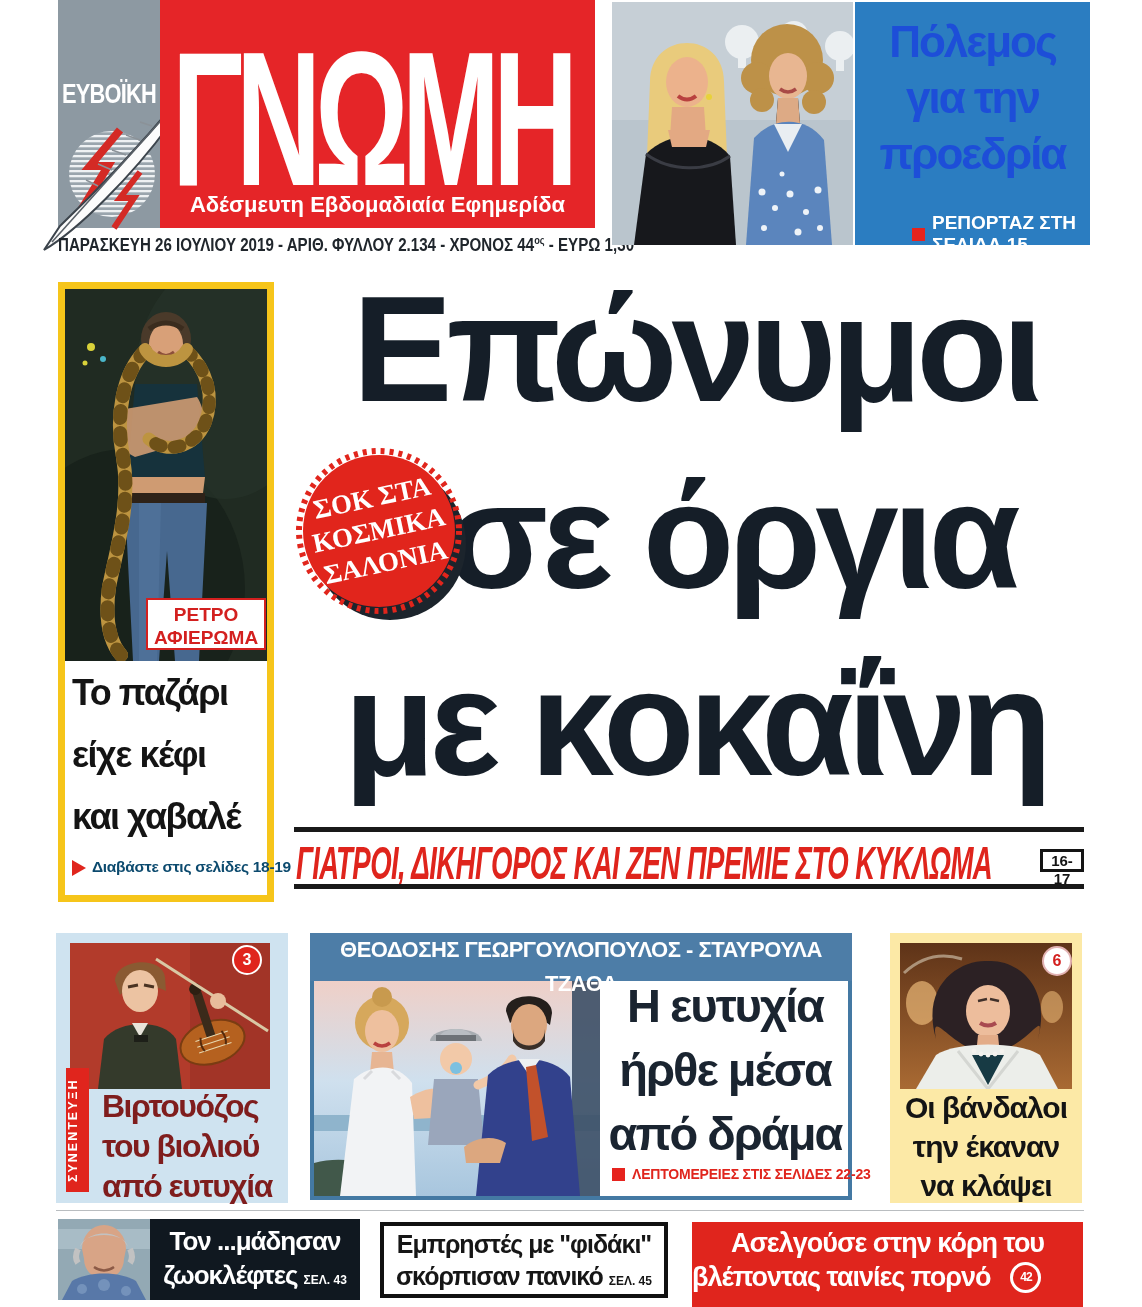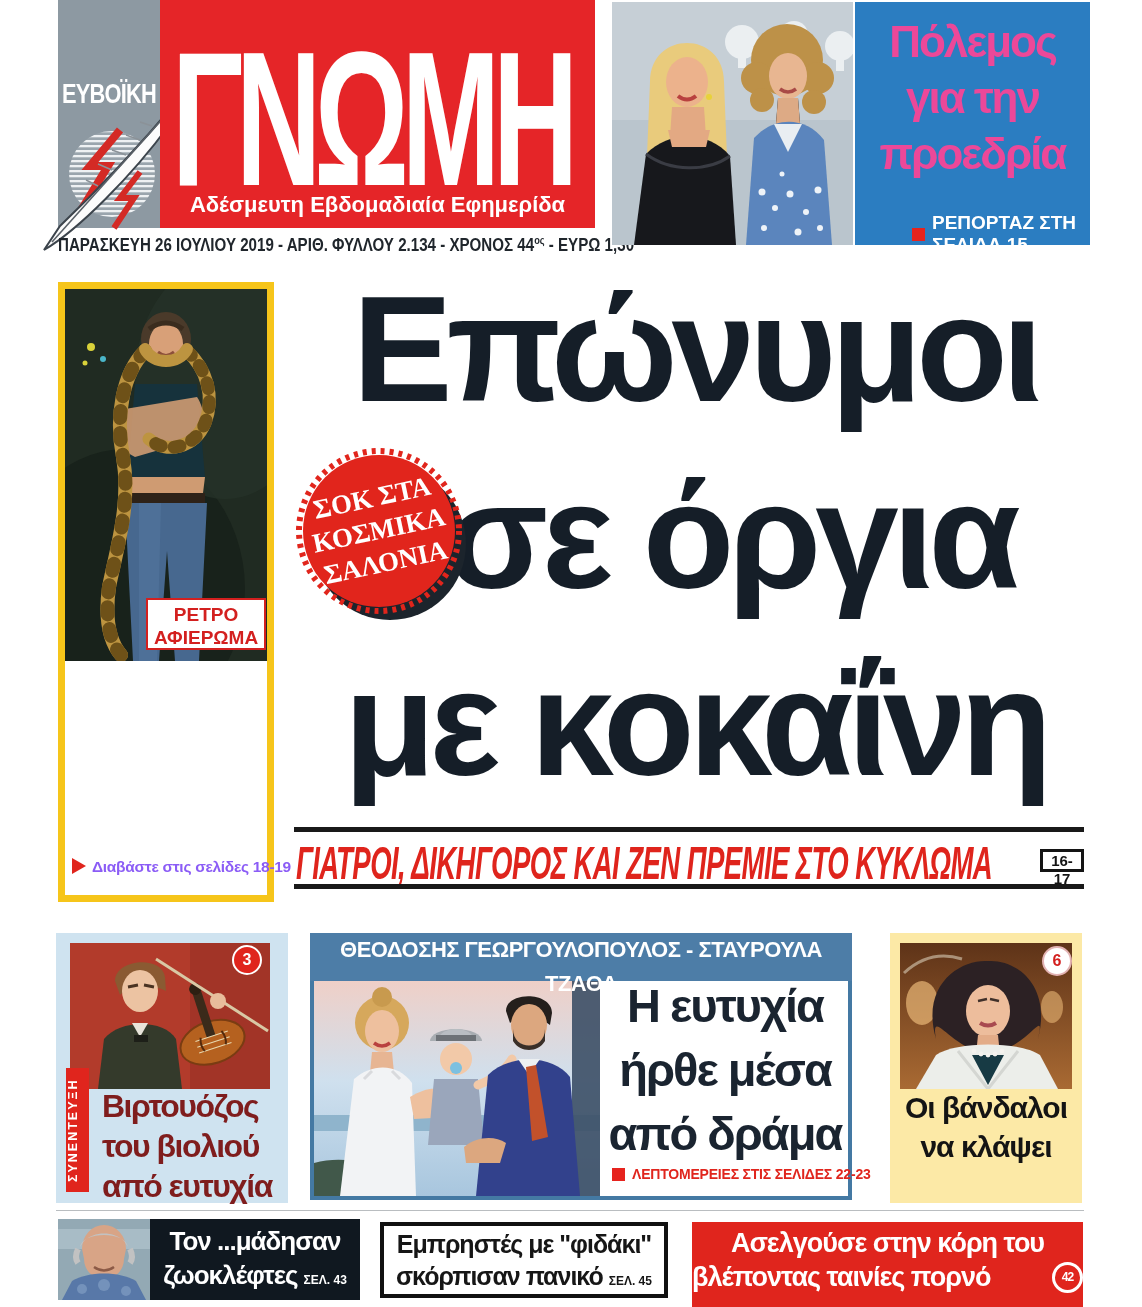--- a/index.html
+++ b/index.html
@@ -12,33 +12,33 @@
           letter-spacing:-1px;transform:scaleX(0.78);transform-origin:left center;white-space:nowrap;}
   .redbox{left:160px;top:0;width:435px;height:228px;background:#e52528;}
   .gnomi{left:172px;top:8px;color:#fff;font-weight:bold;font-size:118px;letter-spacing:-7px;
          transform:scale(1.0,1.62);transform-origin:left top;white-space:nowrap;}
   .tagline{left:160px;top:192px;width:435px;text-align:center;color:#fff;font-weight:bold;font-size:22px;}
   .dateline{left:58px;top:234px;color:#20262c;font-weight:bold;font-size:18px;white-space:nowrap;
             transform:scaleX(0.84);transform-origin:left top;}
   .dateline sup{font-size:11px;}
   
   .presbox{left:855px;top:2px;width:235px;height:243px;background:#2b7dc1;}
-  .pres-headline{left:855px;top:14px;width:235px;text-align:center;color:#ec4899;font-weight:bold;
+  .pres-headline{left:855px;top:14px;width:235px;text-align:center;color:#1d4ed8;font-weight:bold;
                  font-size:44px;line-height:56px;letter-spacing:-2px;}
   .pres-kicker{left:912px;top:212px;width:222px;color:#fff;font-weight:bold;font-size:19px;
                display:flex;align-items:center;gap:7px;}
   .sq{width:13px;height:13px;background:#e6231e;display:inline-block;flex:none;}
   
   .snakebox{left:58px;top:282px;width:216px;height:620px;background:#fff;border:7px solid #f6c51a;box-sizing:border-box;}
   .retro{left:146px;top:598px;width:120px;height:52px;background:#fff;border:2px solid #d3201f;
          box-sizing:border-box;color:#d3201f;font-weight:bold;font-size:19px;line-height:23px;
          text-align:center;padding-top:3px;}
   .bazaar-headline{left:72px;top:662px;width:192px;color:#141414;font-weight:bold;font-size:36px;
                    line-height:62px;letter-spacing:-1.5px;}
-  .bazaar-cta{left:72px;top:858px;display:flex;align-items:flex-start;gap:6px;color:#8b5cf6;
+  .bazaar-cta{left:72px;top:858px;display:flex;align-items:flex-end;gap:6px;color:#0c4a6e;
               font-weight:bold;font-size:15.5px;letter-spacing:-0.3px;}
   .tri{width:0;height:0;border-left:14px solid #e0251d;border-top:8px solid transparent;
        border-bottom:8px solid transparent;display:inline-block;flex:none;}
   
   .lead{left:300px;top:256px;width:790px;text-align:center;color:#151e28;font-weight:bold;
         font-size:150px;line-height:187px;letter-spacing:-6px;white-space:nowrap;}
   
   .rule{background:#191919;height:5px;}
   .subhead{left:296px;top:836px;color:#df241c;font-weight:bold;font-style:italic;font-size:46px;
            white-space:nowrap;transform:scaleX(0.60);transform-origin:left top;letter-spacing:-1px;}
@@ -71,21 +71,21 @@
   .blackbox .l1{font-weight:bold;font-size:26px;line-height:36px;letter-spacing:-1px;margin-top:4px;}
   .blackbox .l2{font-weight:bold;font-size:26px;line-height:33px;letter-spacing:-1px;}
   .pgsmall{font-size:12px;font-weight:bold;letter-spacing:0;margin-left:6px;}
   .whitebox{left:380px;top:1222px;width:288px;height:76px;background:#fff;border:4px solid #111;
             box-sizing:border-box;color:#161616;text-align:center;}
   .whitebox .l1{font-weight:bold;font-size:25px;line-height:33px;letter-spacing:-1px;margin-top:2px;}
   .whitebox .l2{font-weight:bold;font-size:25px;line-height:31px;letter-spacing:-1px;}
   .redstrip{left:692px;top:1222px;width:391px;height:94px;background:#e0251d;color:#fff;text-align:center;}
   .redstrip .l1{font-weight:bold;font-size:27px;line-height:36px;letter-spacing:-1px;margin-top:3px;}
   .redstrip .l2{font-weight:bold;font-size:27px;line-height:33px;letter-spacing:-1px;
-                display:flex;align-items:center;justify-content:space-between;gap:8px;}
+                display:flex;align-items:center;justify-content:flex-start;gap:20px;}
   .badge42{width:25px;height:25px;border-radius:50%;background:#e0251d;border:3px solid #fff;
            color:#fff;font-size:12px;font-weight:bold;line-height:25px;box-sizing:content-box;}
   svg{display:block;}
 </style>
 </head>
 <body>
 
 <div class="page">
 
   <div class="abs graybox"></div>
@@ -193,20 +193,25 @@
       <path d="M80,62 C58,84 50,126 58,168 C66,214 52,258 44,298 C40,328 44,352 56,366" stroke="#bd9440" stroke-width="14"></path>
       <path d="M80,62 C58,84 50,126 58,168 C66,214 52,258 44,298 C40,328 44,352 56,366" stroke="#6e5118" stroke-width="14" stroke-dasharray="7 15"></path>
       <path d="M122,62 C142,80 150,108 140,134 C130,158 102,166 84,150" stroke="#bd9440" stroke-width="13"></path>
       <path d="M122,62 C142,80 150,108 140,134 C130,158 102,166 84,150" stroke="#6e5118" stroke-width="13" stroke-dasharray="6 13"></path>
       <path d="M80,60 C88,76 114,76 122,60" stroke="#bd9440" stroke-width="12"></path>
     </g>
   </svg>
   <div class="abs retro">
     <div>ΡΕΤΡΟ</div>
     <div>ΑΦΙΕΡΩΜΑ</div>
+  </div>
+  <div class="abs bazaar-headline">
+    <div>Το παζάρι</div>
+    <div>είχε κέφι</div>
+    <div>και χαβαλέ</div>
   </div>
   <div class="abs bazaar-cta">
     <span class="tri"></span>
     <span>Διαβάστε στις σελίδες 18-19</span>
   </div>
 
   <div class="abs lead">
     <div>Επώνυμοι</div>
     <div style="padding-left:70px;">σε όργια</div>
     <div>με κοκαΐνη</div>
@@ -330,20 +335,21 @@
         <circle cx="74" cy="108" r="2.4"></circle>
         <circle cx="81" cy="111" r="2.4"></circle>
         <circle cx="88" cy="112" r="2.4"></circle>
         <circle cx="95" cy="111" r="2.4"></circle>
         <circle cx="102" cy="108" r="2.4"></circle>
       </g>
   </svg>
   <div class="abs badge white" style="left:1042px;top:946px;width:26px;height:26px;font-size:16px;line-height:26px;border-color:#e2b2b2;">6</div>
   <div class="abs vandal-headline">
     <div>Οι βάνδαλοι</div>
+    <div>την έκαναν</div>
     <div>να κλάψει</div>
   </div>
 
   <div class="abs hairline"></div>
 
   <svg class="abs" style="left:58px;top:1219px;" width="92" height="81" viewBox="0 0 92 81">
     <rect width="92" height="81" fill="#93a9b4"></rect>
     <rect y="10" width="92" height="20" fill="#a8bcc6"></rect>
     <path d="M24,30 a22,24 0 0 1 44,0 l-2,10 a20,20 0 0 1 -40,0 Z" fill="#d8a486"></path>
     <path d="M22,28 C24,12 68,12 70,28 L66,22 C56,12 36,12 26,22 Z" fill="#c2c2c2"></path>

